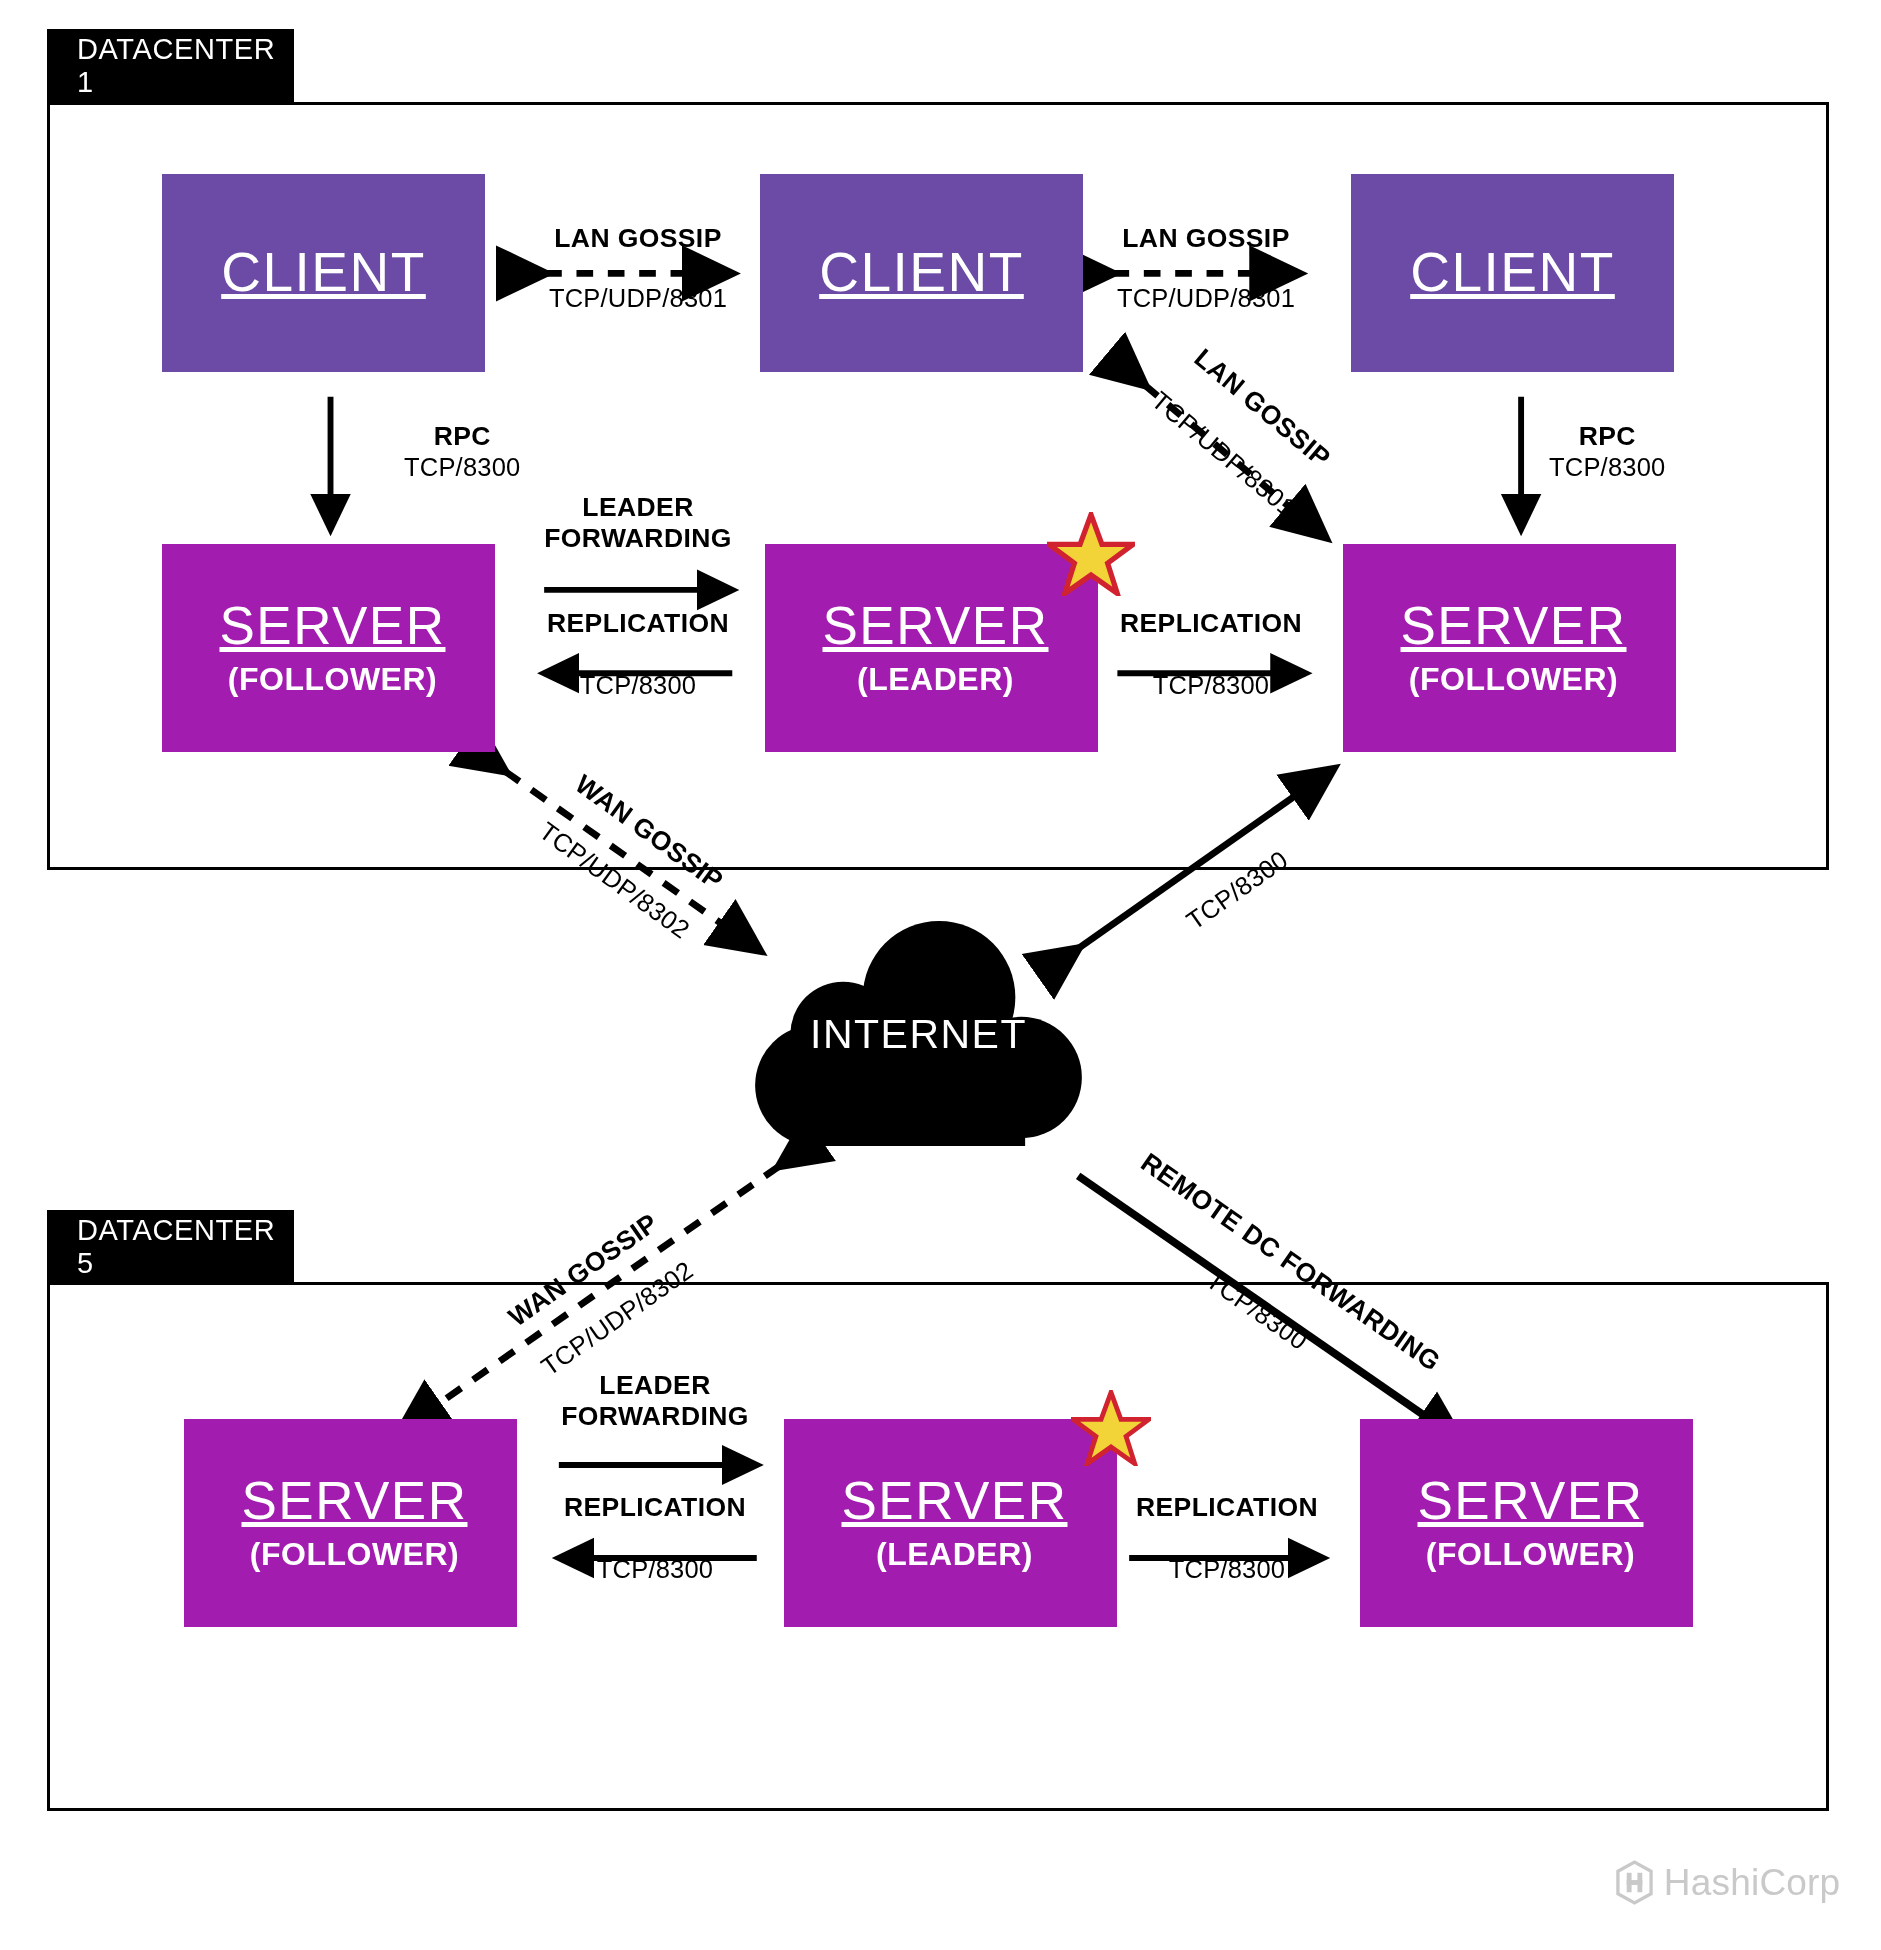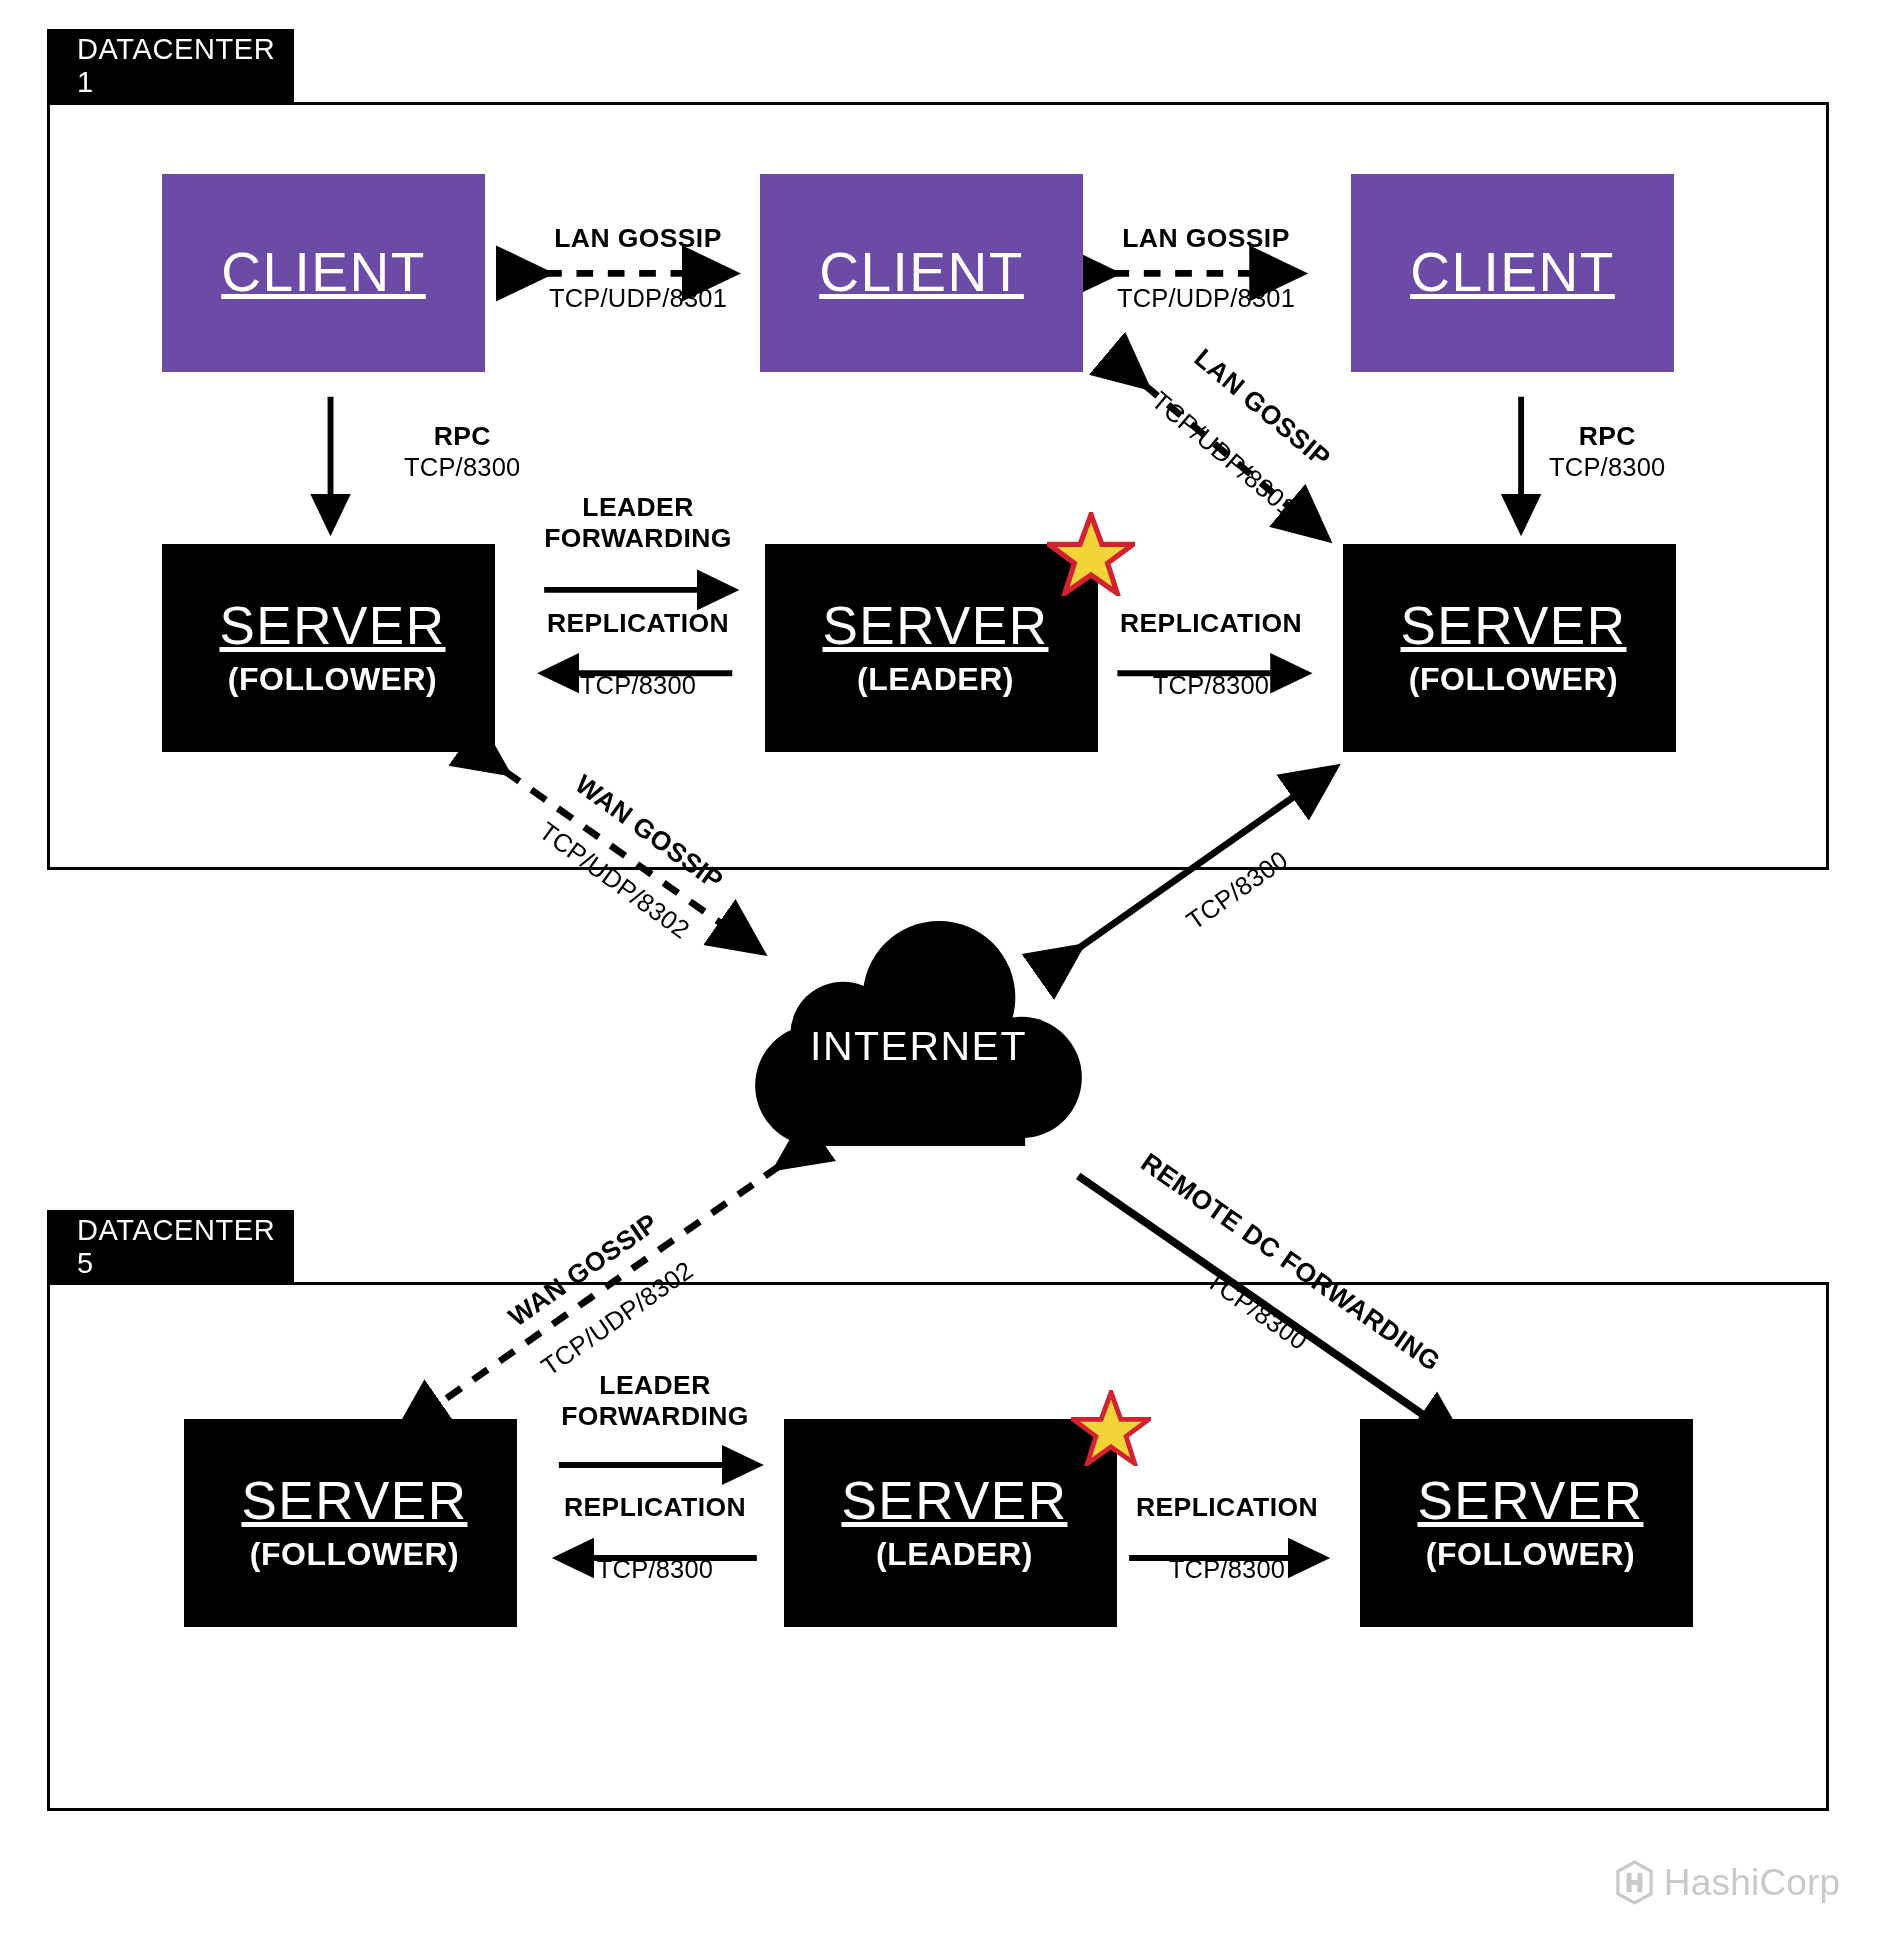--- a/index.html
+++ b/index.html
@@ -40,21 +40,21 @@
     position:absolute;
     box-sizing:border-box;
     display:flex;
     flex-direction:column;
     align-items:center;
     justify-content:center;
     color:#ffffff;
     text-align:center;
   }
   .node.client{background:#6B4BA5;}
-  .node.server{background:#000000;padding-left:8px;}
+  .node.server{background:#a21caf;padding-left:8px;}
   .node .ttl{
     font-size:53px;
     font-weight:300;
     letter-spacing:1.5px;
     line-height:1.05;
     text-decoration:underline;
   }
   .node .sub{
     font-size:32px;
     font-weight:700;
@@ -262,21 +262,21 @@
     <svg width="343" height="225" viewBox="0 0 350 230">
       <g fill="#000000">
         <circle cx="196" cy="78" r="78"></circle>
         <circle cx="98" cy="116" r="54"></circle>
         <circle cx="70" cy="168" r="62"></circle>
         <circle cx="280" cy="160" r="62"></circle>
         <circle cx="170" cy="168" r="74"></circle>
         <rect x="62" y="150" width="222" height="80"></rect>
       </g>
     </svg>
-    <div class="cloud-text" style="left:0; top:102px; width:343px; text-align:center;">INTERNET</div>
+    <div class="cloud-text" style="left:0; top:90px; width:343px; text-align:center;">INTERNET</div>
   </div>
 
   <div class="dc-frame" style="left:47px; top:1282px; width:1782px; height:529px;"></div>
   <div class="dc-tab" style="left:47px; top:1210px; width:247px; height:73px;">
     <span>DATACENTER 5</span>
   </div>
 
   <div class="node server" style="left:184px; top:1419px; width:333px; height:208px;">
     <div class="ttl">SERVER</div>
     <div class="sub">(FOLLOWER)</div>

